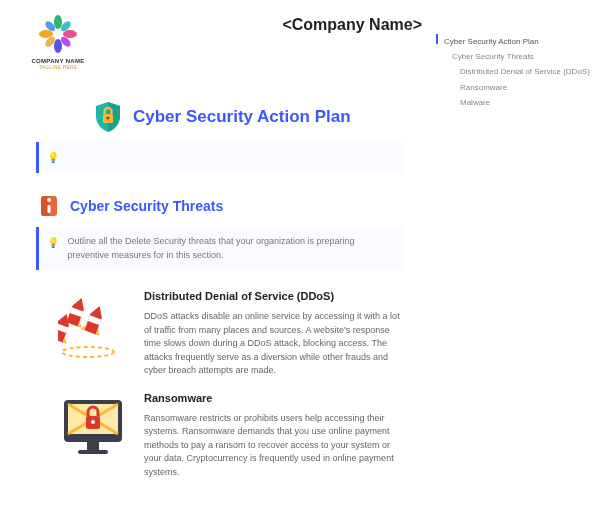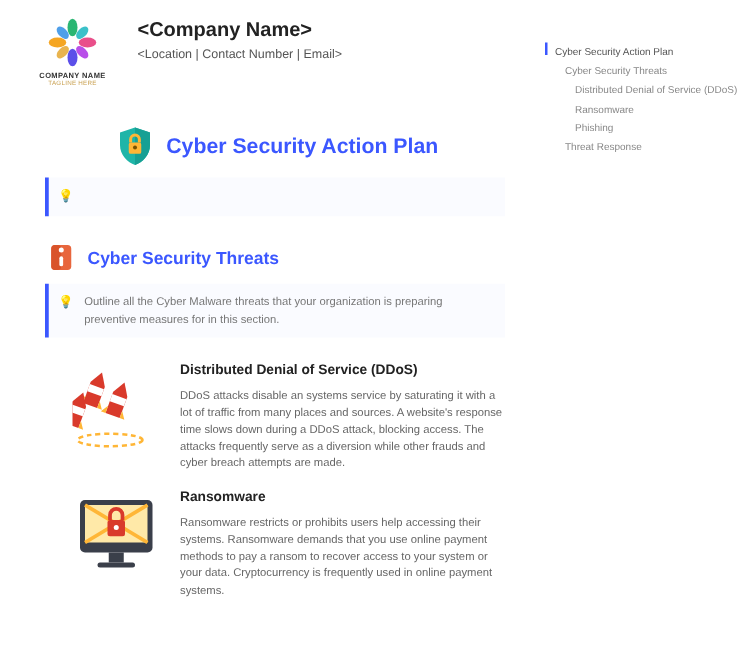--- a/index.html
+++ b/index.html
@@ -3,21 +3,21 @@
 <meta charset="utf-8">
 <style>
 *{box-sizing:border-box;margin:0;padding:0}
 body{font-family:-apple-system,BlinkMacSystemFont,"Segoe UI",Arial,sans-serif;background:#fff;width:600px;height:519px;overflow:hidden;position:relative;color:#333}
 .main{width:440px;padding:12px 18px 0 18px}
 .header{display:flex;align-items:flex-start;gap:12px;margin-bottom:30px}
 .logo-block{display:flex;flex-direction:column;align-items:center;width:80px}
 .logo{width:44px;height:44px}
 .logo-text{font-size:6px;font-weight:700;color:#333;margin-top:2px;letter-spacing:0.3px}
 .logo-tagline{font-size:5px;color:#c9a050;letter-spacing:0.2px}
-.title-block{flex:1;text-align:left;padding-top:4px}
+.title-block{flex:1;text-align:right;padding-top:4px}
 .company{font-size:16px;font-weight:600;color:#222}
 .meta{font-size:10px;color:#555;margin-top:4px}
 .sec-title{display:flex;align-items:center;gap:10px;margin:10px 0 8px 20px}
 .sec-title.main-title{margin-left:75px}
 .sec-title h1{font-size:17px;font-weight:700;color:#3b57ff}
 .sec-title h2{font-size:14px;font-weight:700;color:#3b57ff}
 .banner{display:flex;gap:8px;border-left:3px solid #3b57ff;background:#fafbff;padding:8px 10px;margin:8px 18px 20px 18px;font-size:9px;line-height:1.5;color:#777}
 .bulb{flex-shrink:0;font-size:10px;margin-left:-2px}
 .threat{display:flex;gap:16px;margin:0 18px 14px 40px}
 .threat-icon{width:70px;height:70px;flex-shrink:0}
@@ -63,21 +63,20 @@
           <g transform="rotate(315)">
               <ellipse cx="0" cy="-11" rx="3.5" ry="6" fill="#4f9fe9"></ellipse>
             </g>
         </g>
       </svg>
       <div class="logo-text">COMPANY NAME</div>
       <div class="logo-tagline">TAGLINE HERE</div>
     </div>
     <div class="title-block">
       <div class="company">&lt;Company Name&gt;</div>
-      <div class="meta">&lt;Location | Contact Number | Email&gt;</div>
     </div>
   </div>
 
   <div class="sec-title main-title">
     <svg width="30" height="34" viewBox="0 0 30 34">
       <path d="M15 2 L27 6 V16 C27 24 21 30 15 32 C9 30 3 24 3 16 V6 Z" fill="#1fb5a8"></path>
       <path d="M15 2 L27 6 V16 C27 24 21 30 15 32 V2 Z" fill="#17a094"></path>
       <rect x="10" y="14" width="10" height="9" rx="1.5" fill="#ffb636"></rect>
       <path d="M11.5 14 V11.5 a3.5 3.5 0 0 1 7 0 V14" fill="none" stroke="#ffb636" stroke-width="2.4"></path>
       <circle cx="15" cy="18" r="1.6" fill="#7a5200"></circle>
@@ -94,21 +93,21 @@
       <rect x="3" y="3" width="16" height="20" rx="3" fill="#e8663d"></rect>
       <rect x="3" y="3" width="8" height="20" rx="3" fill="#d9532a"></rect>
       <circle cx="11" cy="7" r="2" fill="#fff"></circle>
       <rect x="9.5" y="12" width="3" height="8" rx="1.5" fill="#fff"></rect>
     </svg>
     <h2>Cyber Security Threats</h2>
   </div>
 
   <div class="banner">
     <span class="bulb">💡</span>
-    <span>Outline all the Cyber Malware threats that your organization is preparing preventive measures for in this section.</span>
+    <span>Outline all the Delete Security threats that your organization is preparing preventive measures for in this section.</span>
   </div>
 
   <div class="threat">
     <svg class="threat-icon" viewBox="0 0 70 70">
       <g transform="translate(18,6) rotate(20)">
         <path d="M0 10 L6 0 L12 10 V28 H0 Z" fill="#d93a2b"></path>
         <rect x="0" y="12" width="12" height="6" fill="#fff"></rect>
         <path d="M-4 28 L0 22 V28 Z M12 22 L16 28 H12 Z" fill="#ffb636"></path>
       </g>
       <g transform="translate(3,22) rotate(20)">
@@ -118,21 +117,21 @@
       </g>
       <g transform="translate(36,14) rotate(20)">
         <path d="M0 10 L6 0 L12 10 V28 H0 Z" fill="#d93a2b"></path>
         <rect x="0" y="12" width="12" height="6" fill="#fff"></rect>
         <path d="M-4 28 L0 22 V28 Z M12 22 L16 28 H12 Z" fill="#ffb636"></path>
       </g>
       <ellipse cx="30" cy="62" rx="26" ry="5" fill="none" stroke="#ffb636" stroke-width="2" stroke-dasharray="4 3"></ellipse>
     </svg>
     <div class="threat-body">
       <h3>Distributed Denial of Service (DDoS)</h3>
-      <p>DDoS attacks disable an systems service by saturating it with a lot of traffic from many places and sources. A website's response time slows down during a DDoS attack, blocking access. The attacks frequently serve as a diversion while other frauds and cyber breach attempts are made.</p>
+      <p>DDoS attacks disable an online service by accessing it with a lot of traffic from many places and sources. A website's response time slows down during a DDoS attack, blocking access. The attacks frequently serve as a diversion while other frauds and cyber breach attempts are made.</p>
     </div>
   </div>
 
   <div class="threat">
     <svg class="threat-icon" viewBox="0 0 70 70">
       <rect x="6" y="8" width="58" height="42" rx="4" fill="#3a3f4a"></rect>
       <rect x="10" y="12" width="50" height="30" fill="#ffe9a8"></rect>
       <line x1="10" y1="12" x2="60" y2="42" stroke="#ffb636" stroke-width="3"></line>
       <line x1="60" y1="12" x2="10" y2="42" stroke="#ffb636" stroke-width="3"></line>
       <rect x="29" y="50" width="12" height="8" fill="#3a3f4a"></rect>
@@ -148,15 +147,14 @@
   </div>
 
 </div>
 
 <div class="toc">
   <div class="toc-cursor"></div>
   <div class="lvl0">Cyber Security Action Plan</div>
   <div class="lvl1">Cyber Security Threats</div>
   <div class="lvl2">Distributed Denial of Service (DDoS)</div>
   <div class="lvl2">Ransomware</div>
-  <div class="lvl2">Phishing</div>
-  <div class="lvl1">Threat Response</div>
+  <div class="lvl2">Malware</div>
 </div>
 
 </body></html>

